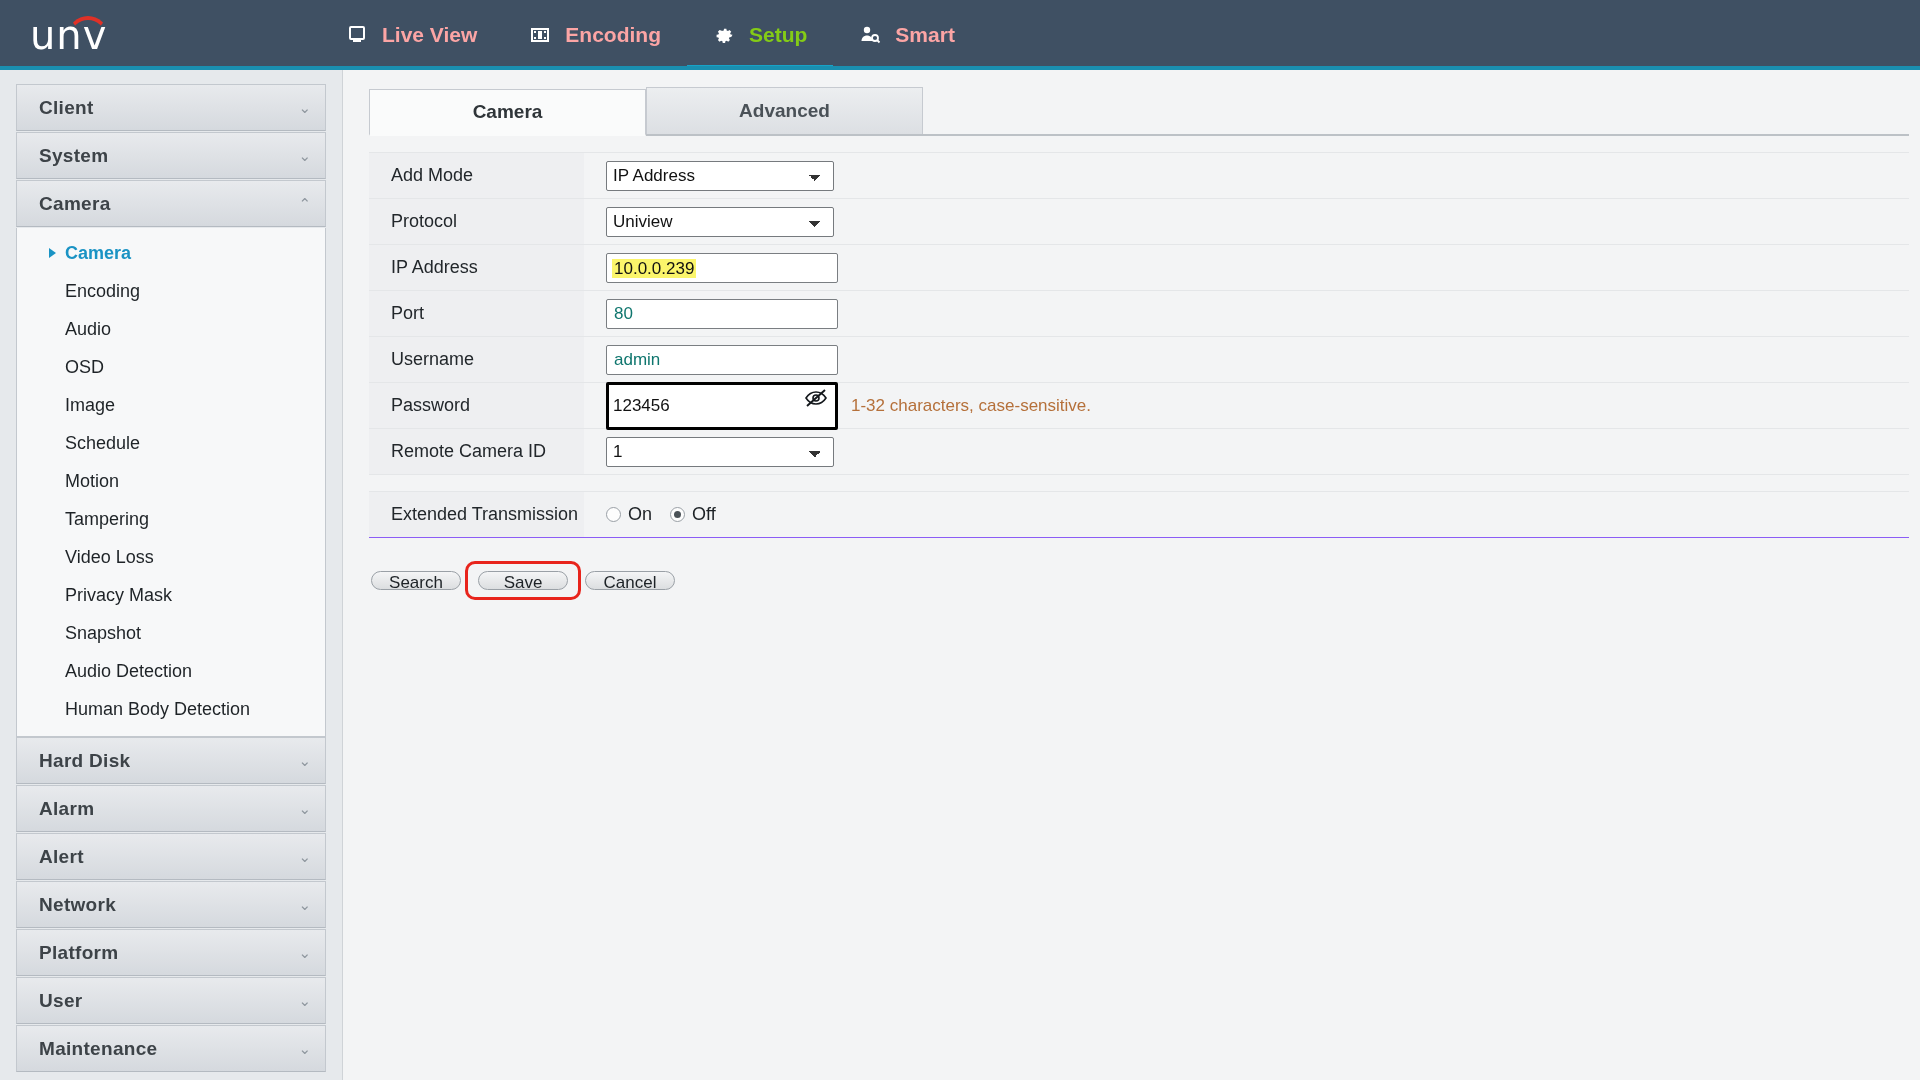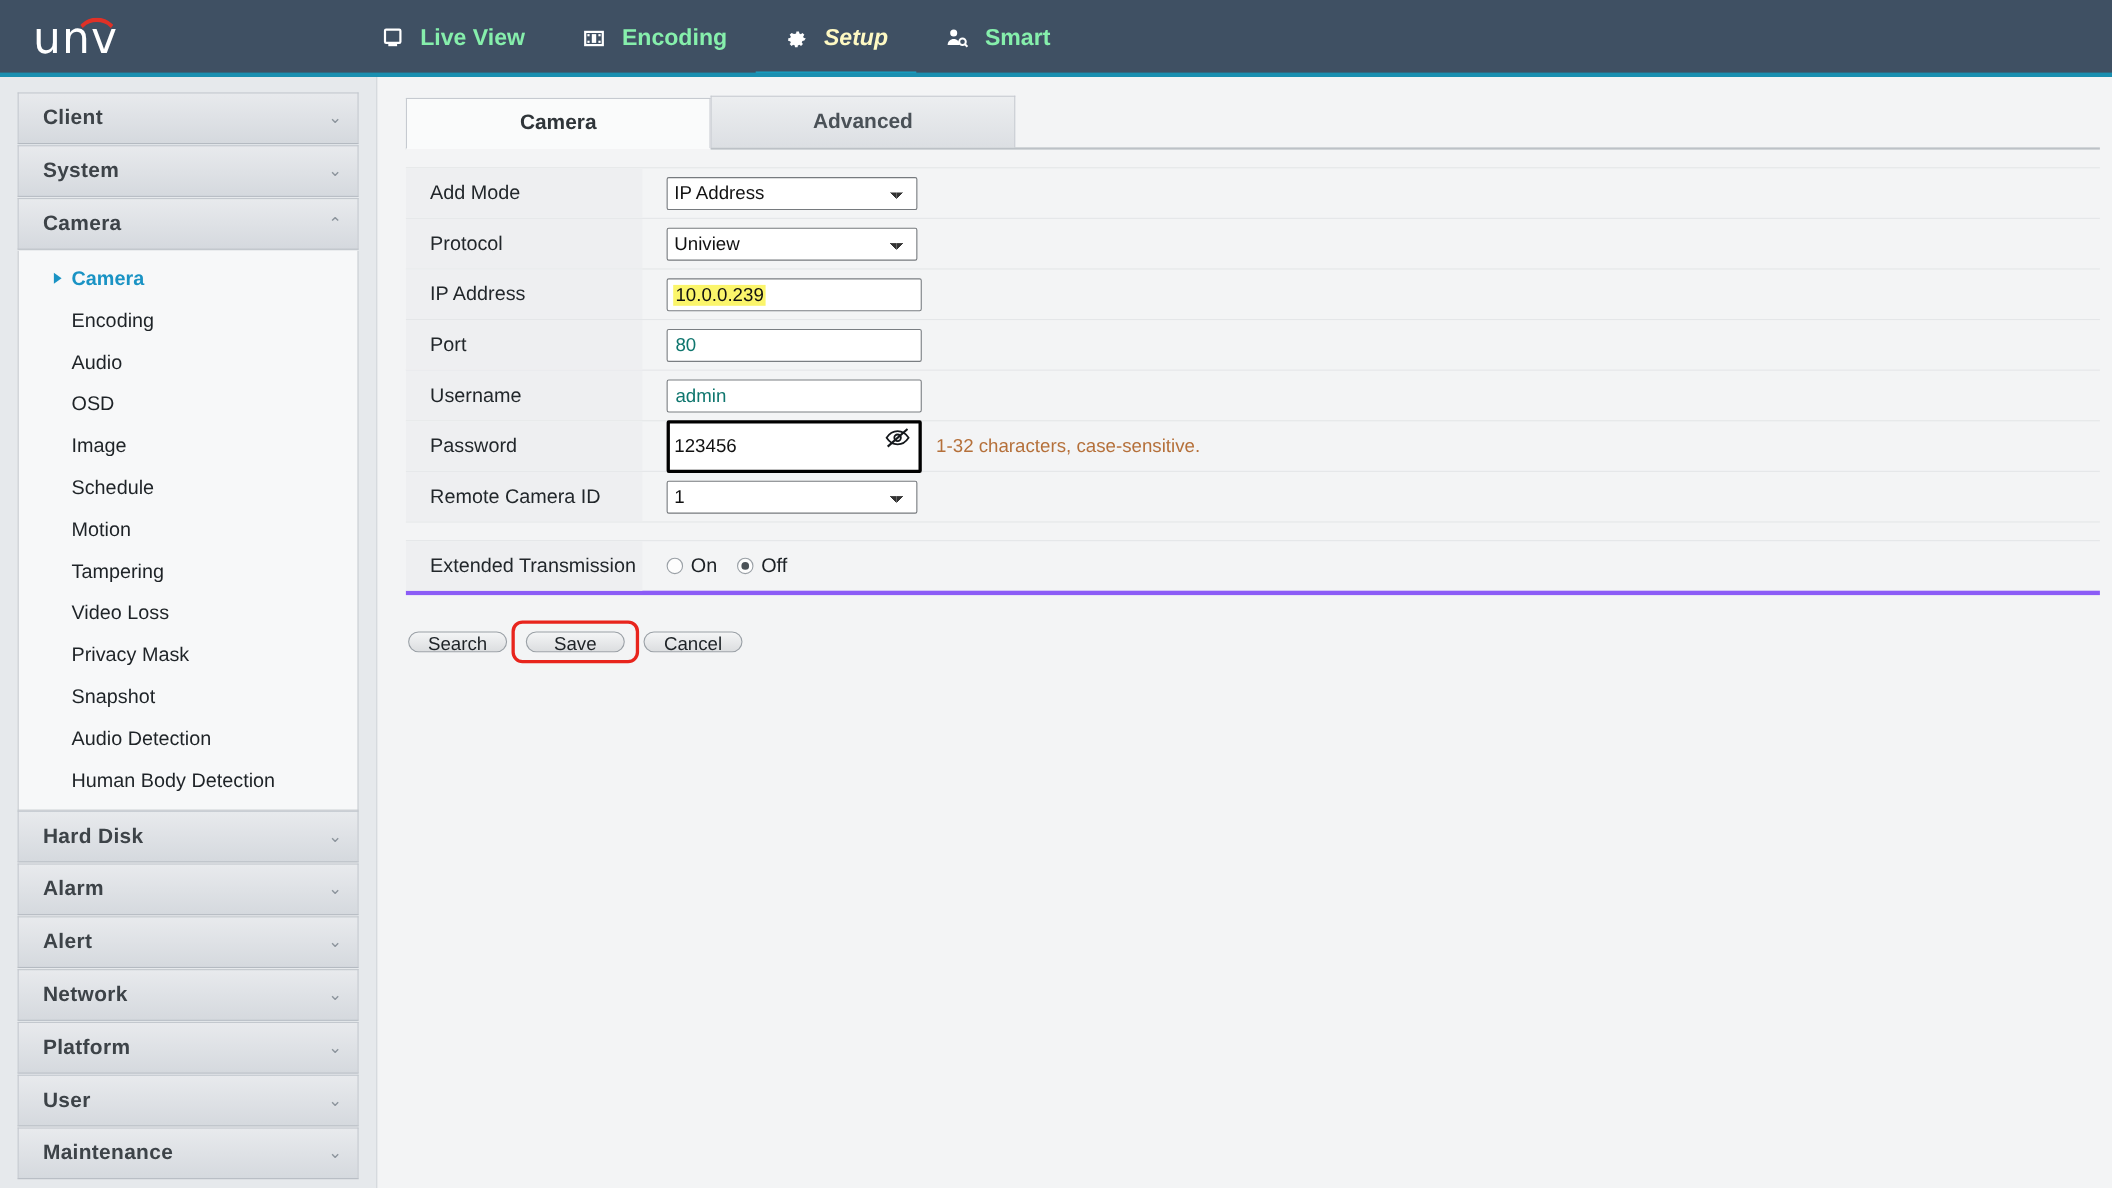--- a/index.html
+++ b/index.html
@@ -67,24 +67,24 @@
   }
   .nav-item .nav-icon {
     display: inline-block;
     margin-right: 14px;
     color: #ffffff;
     line-height: 0;
   }
   .nav-item .nav-label {
     font-size: 21px;
     font-weight: bold;
-    color: #86efac;
+    color: #fca5a5;
     font-family: "Liberation Sans", sans-serif;
   }
-  .nav-item.active .nav-label { color: #fef9c3; font-style: italic; }
+  .nav-item.active .nav-label { color: #84cc16; }
   .nav-item.active::after {
     content: "";
     position: absolute;
     left: 0; right: 0; bottom: 0;
     height: 5px;
     background: #17a3c7;
   }
   .header-accent-line {
     position: absolute;
     left: 0; top: 66px;
@@ -311,21 +311,21 @@
     color: #b5703a;
     white-space: nowrap;
   }
 
   .ext-row {
     display: flex;
     align-items: center;
     height: 45px;
     margin-top: 16px;
     border-top: 1px solid #e4e6e8;
-    border-bottom: 4px solid #8b5cf6;
+    border-bottom: 1px solid #8b5cf6;
   }
   .radio-grp { display: flex; align-items: flex-end; padding-left: 22px; }
   .radio-opt {
     display: flex;
     align-items: center;
     margin-right: 18px;
     cursor: pointer;
   }
   .radio-dot {
     width: 15px; height: 15px;

